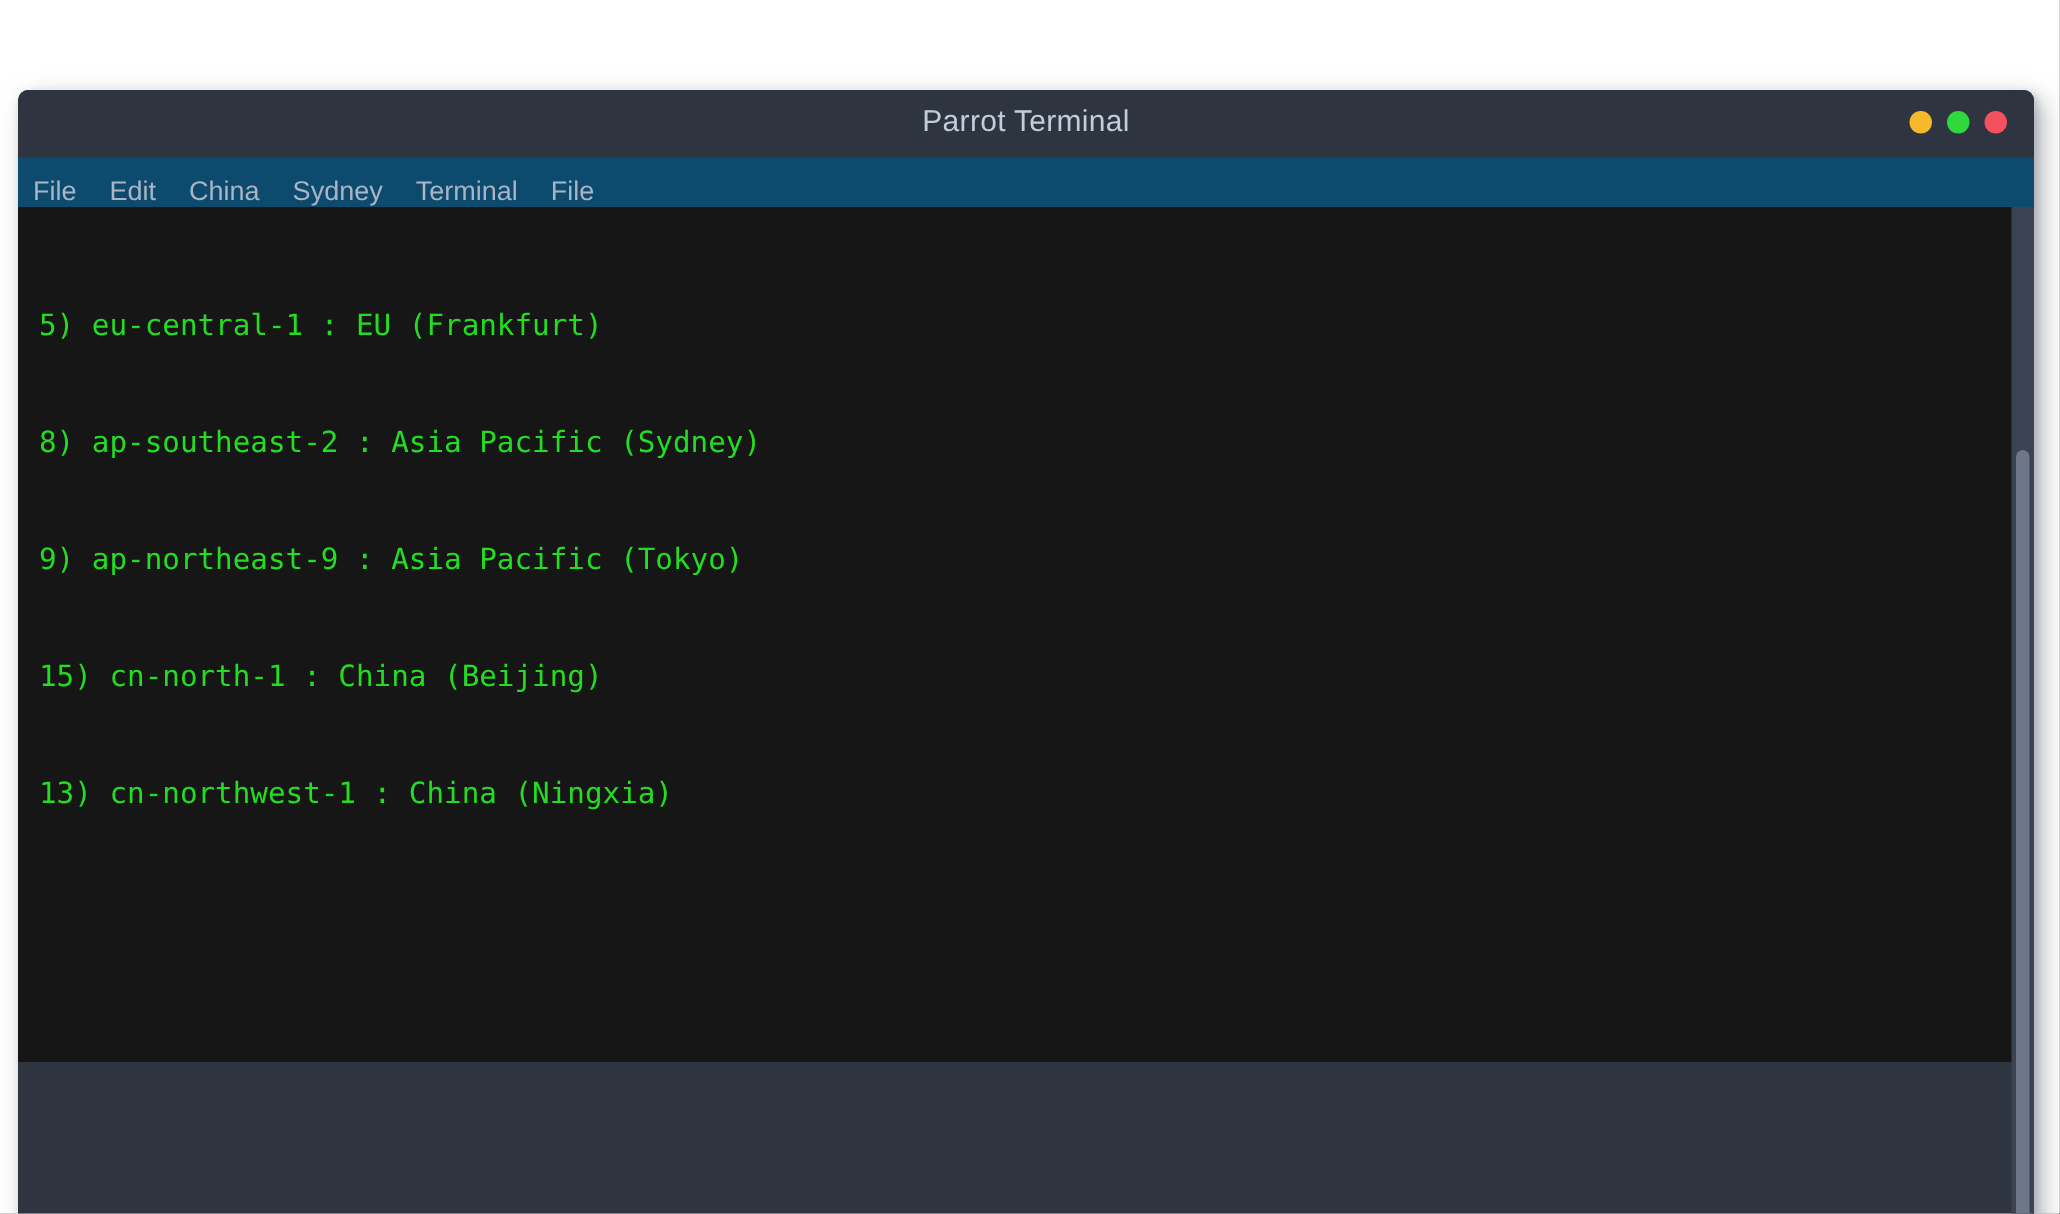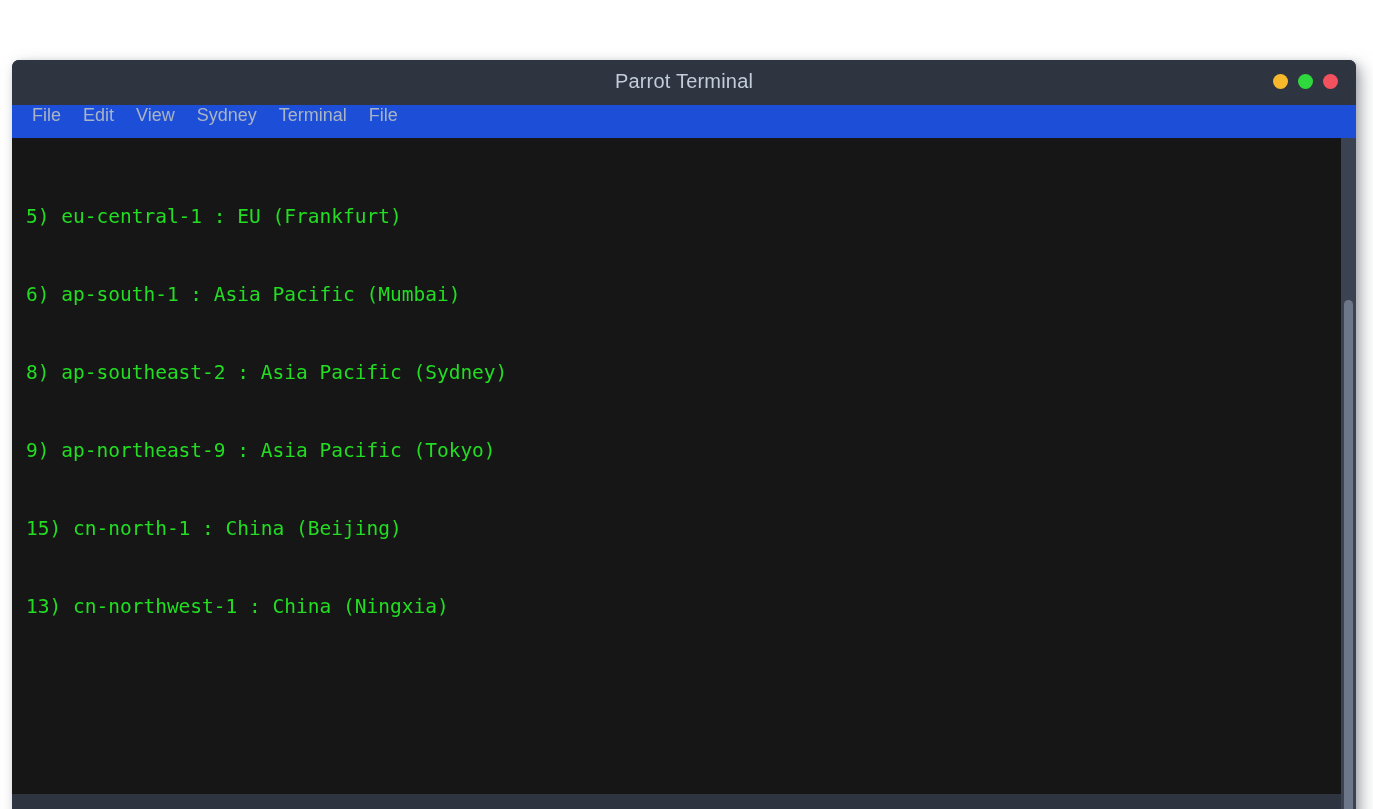--- a/index.html
+++ b/index.html
@@ -71,43 +71,43 @@
   .wbtn.min  { background: #f7b82b; }
   .wbtn.max  { background: #2fd83c; }
   .wbtn.close{ background: #f3515e; }
 
   
   .menubar {
     position: absolute;
     left: 0; top: 45px;
     width: 100%;
     height: 33px;
-    background: #1d4ed8;
+    background: #0c4a6e;
     display: flex;
-    align-items: flex-start;
-    padding-left: 20px;
+    align-items: flex-end;
+    padding-left: 10px;
     box-sizing: border-box;
   }
   .menu-item {
     font-family: "Liberation Sans", sans-serif;
     font-size: 18px;
     color: #a9b4c4;
     margin-right: 22px;
     cursor: default;
     user-select: none;
     white-space: nowrap;
   }
 
   
   .term {
     position: absolute;
     left: 0;
     top: 78px;
     width: 1344px;
-    height: 656px;
+    height: 570px;
     background: #161616;
     overflow: hidden;
   }
   .term-inner {
     position: absolute;
     left: 14px;
     top: -12px;          
     right: 0;
     font-family: "DejaVu Sans Mono", "Liberation Mono", monospace;
     font-size: 19.5px;
@@ -152,31 +152,30 @@
       <div class="wbtns">
         <span class="wbtn min"></span>
         <span class="wbtn max"></span>
         <span class="wbtn close"></span>
       </div>
     </div>
 
     <div class="menubar">
       <span class="menu-item">File</span>
       <span class="menu-item">Edit</span>
-      <span class="menu-item">View</span>
+      <span class="menu-item">China</span>
       <span class="menu-item">Sydney</span>
       <span class="menu-item">Terminal</span>
       <span class="menu-item">File</span>
     </div>
 
     <div class="term">
       <div class="term-inner">
 
         <div class="line">5) eu-central-1 : EU (Frankfurt)</div>
-        <div class="line">6) ap-south-1 : Asia Pacific (Mumbai)</div>
         <div class="line">8) ap-southeast-2 : Asia Pacific (Sydney)</div>
         <div class="line">9) ap-northeast-9 : Asia Pacific (Tokyo)</div>
         <div class="line">15) cn-north-1 : China (Beijing)</div>
         <div class="line">13) cn-northwest-1 : China (Ningxia)</div>
         
         
         
         
         
         

